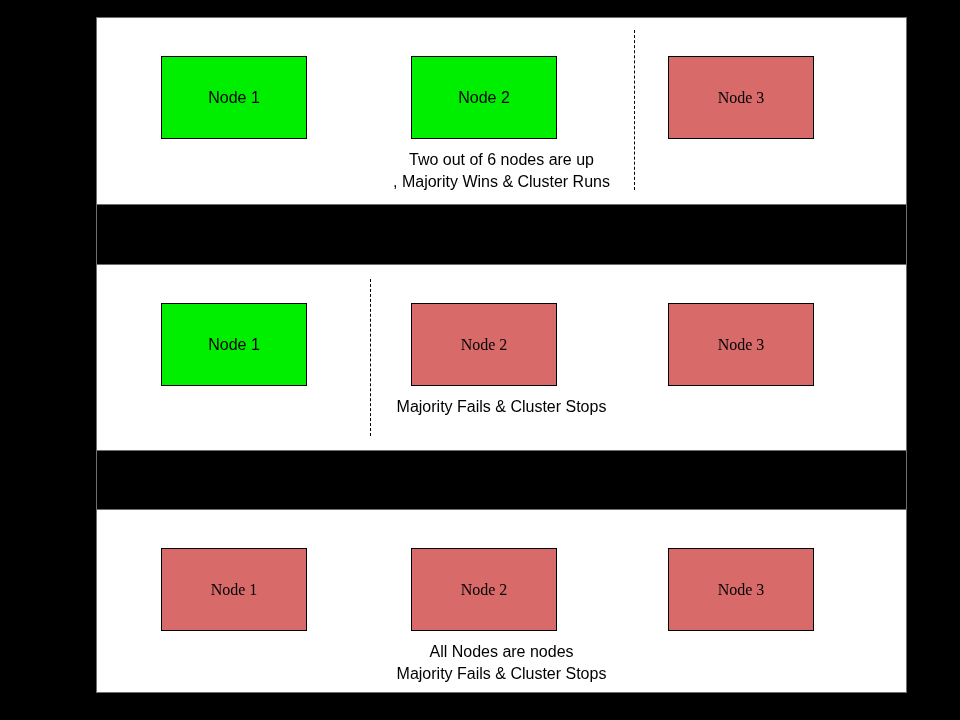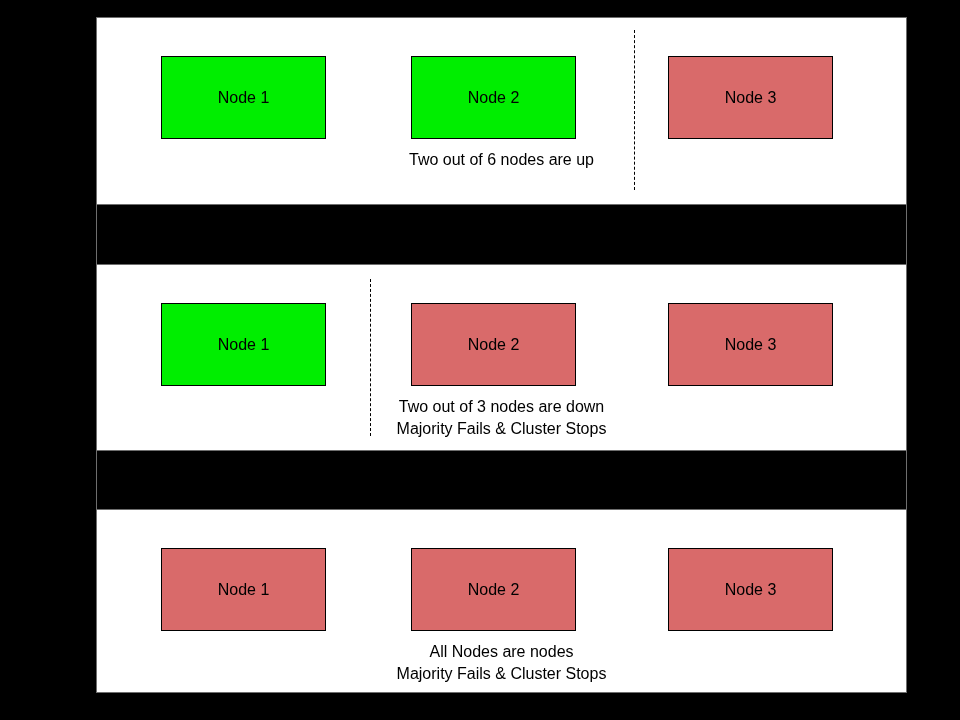--- a/index.html
+++ b/index.html
@@ -31,30 +31,30 @@
     box-sizing: border-box;
     border: 1px solid var(--panel-border, #6e6e6e);
     background: var(--panel-bg, #fff);
   }
   .panel.p1 { top: 17px;  height: 188px; }
   .panel.p2 { top: 264px; height: 187px; }
   .panel.p3 { top: 509px; height: 184px; }
   .node {
     position: absolute;
     top: 38px;
-    width: 165px;
+    width: 146px;
     height: 83px;
     box-sizing: border-box;
     border: 1px solid var(--node-border, #000);
     display: flex;
     align-items: center;
     justify-content: center;
   }
   .node[data-status="up"]   { background: var(--node-up, #00ee00); }
-  .node[data-status="down"] { background: var(--node-down, #d96a6a); }
+  .node[data-status="down"] { background: var(--node-down, #d96a6a); font-family: Liberation Serif, serif; }
   .node-pos-1 { left: 64px; }
   .node-pos-2 { left: 314px; }
   .node-pos-3 { left: 571px; }
   .node-label {
     font-size: 16px;
     color: var(--text, #000);
     white-space: nowrap;
   }
   .partition {
     position: absolute;
@@ -87,36 +87,36 @@
     </div>
     <div class="node node-pos-2" data-status="up">
       <span class="node-label">Node 2</span>
     </div>
     <div class="node node-pos-3" data-status="down">
       <span class="node-label">Node 3</span>
     </div>
     <div class="partition"></div>
     <div class="caption">
       <div>Two out of 6 nodes are up</div>
+      <div>, Majority Wins &amp; Cluster Runs</div>
     </div>
   </div>
 
   <div class="panel p2">
     <div class="node node-pos-1" data-status="up">
       <span class="node-label">Node 1</span>
     </div>
     <div class="node node-pos-2" data-status="down">
       <span class="node-label">Node 2</span>
     </div>
     <div class="node node-pos-3" data-status="down">
       <span class="node-label">Node 3</span>
     </div>
     <div class="partition"></div>
     <div class="caption">
-      <div>Two out of 3 nodes are down</div>
       <div>Majority Fails &amp; Cluster Stops</div>
     </div>
   </div>
 
   <div class="panel p3">
     <div class="node node-pos-1" data-status="down">
       <span class="node-label">Node 1</span>
     </div>
     <div class="node node-pos-2" data-status="down">
       <span class="node-label">Node 2</span>

